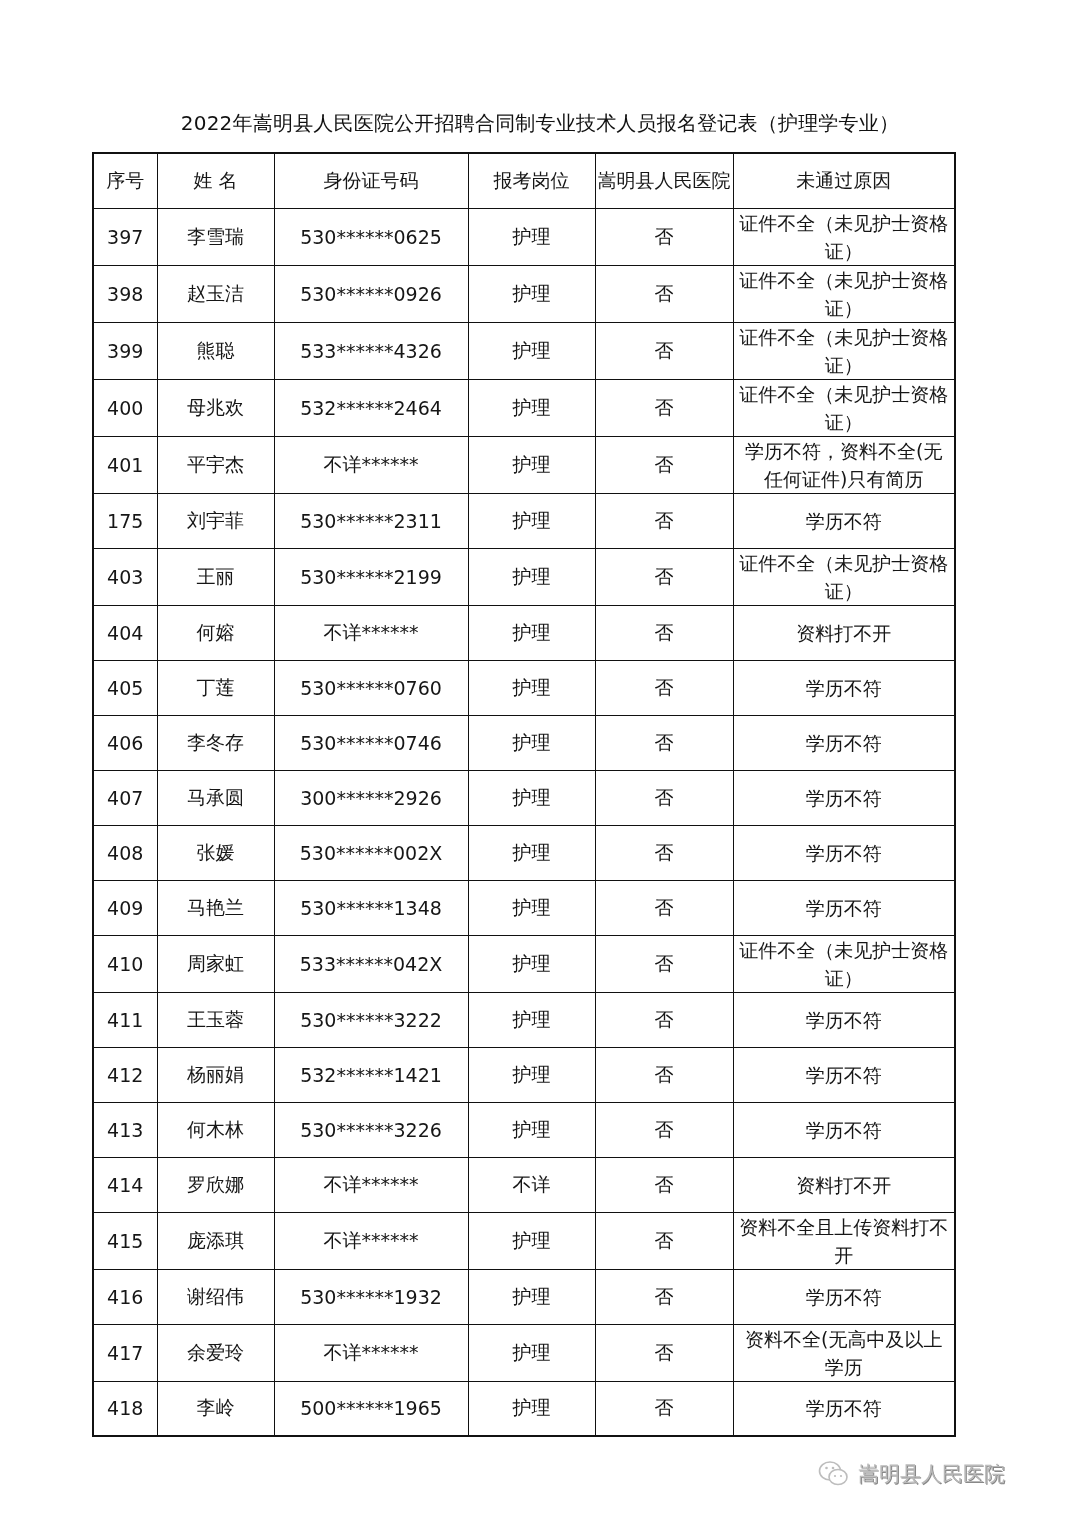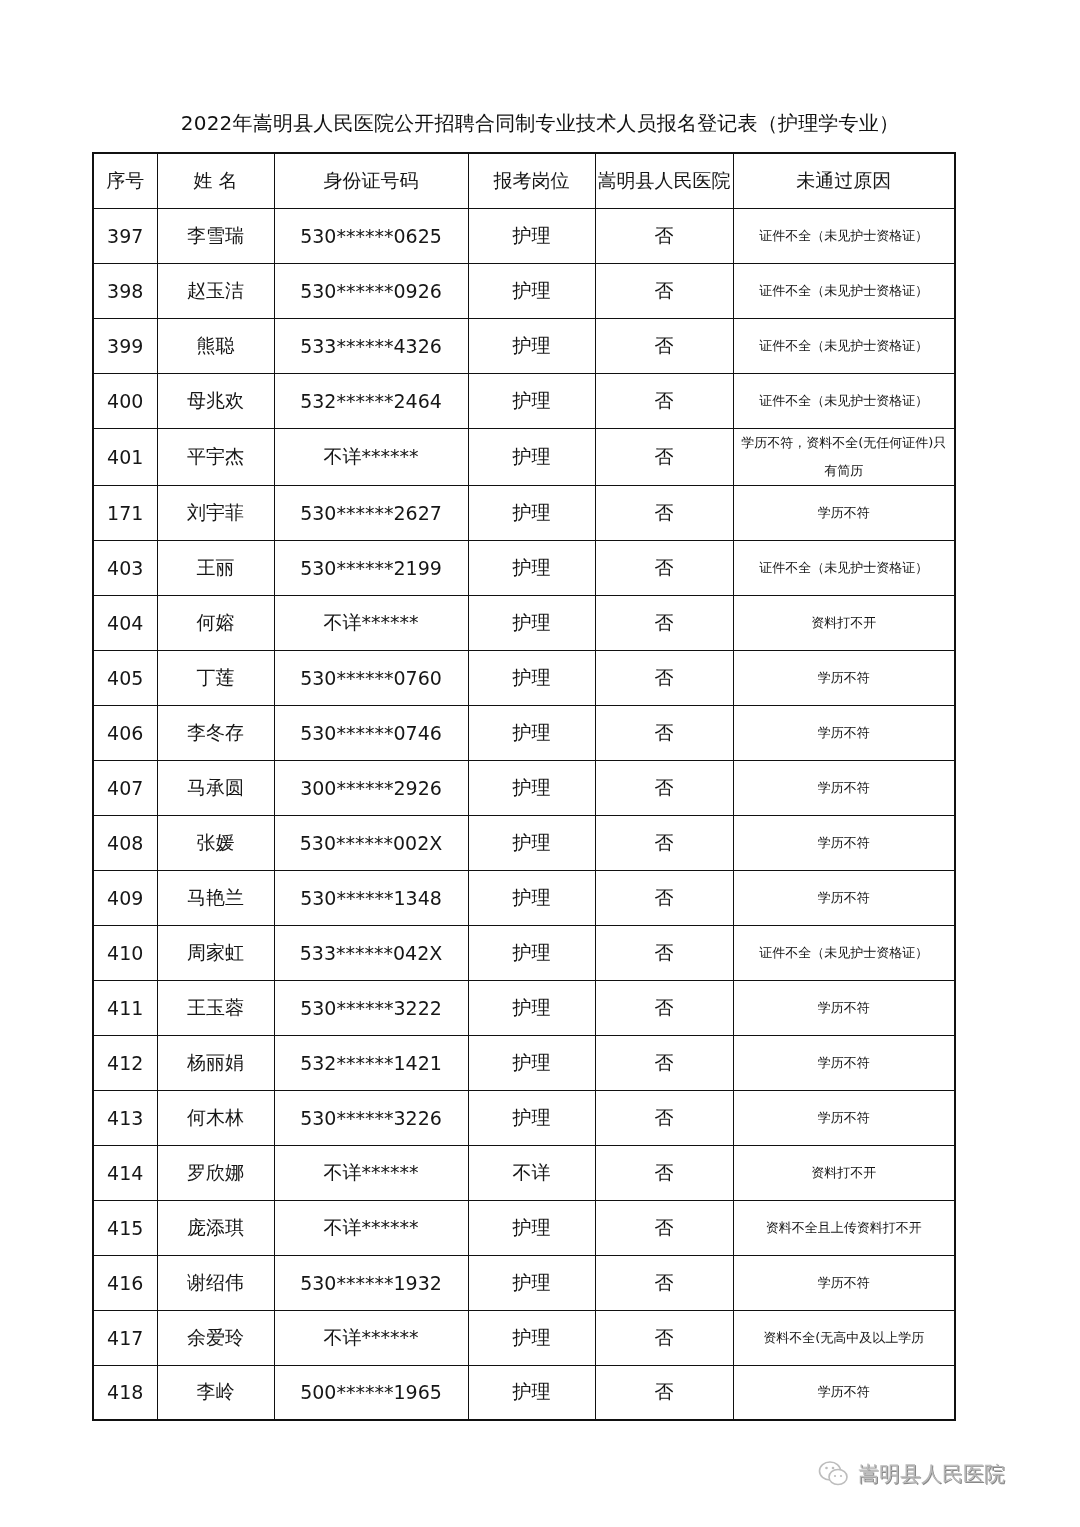--- a/index.html
+++ b/index.html
@@ -5,21 +5,21 @@
   html, body { margin: 0; padding: 0; background: #ffffff; }
   body { width: 1080px; height: 1527px; position: relative; overflow: hidden;
          font-family: "DejaVu Sans", "Liberation Sans", sans-serif; color: #1a1a1a; }
   .title { position: absolute; left: 0; width: 1080px; top: 110px; text-align: center;
            font-size: 20px; letter-spacing: 0.2px; color: #111; }
   table.reg { position: absolute; left: 92px; top: 152px; width: 862px;
               border-collapse: collapse; table-layout: fixed; border: 2.5px solid #111; }
   table.reg th, table.reg td { border: 1.6px solid #111; text-align: center; vertical-align: middle;
               font-size: 19px; font-weight: normal; padding: 0; color: #161616; }
   table.reg tr { height: 55px; }
-  table.reg td.reason { font-size: 13px; line-height: 28px; padding: 0 4px; }
+  table.reg td.reason { font-size: 19px; line-height: 28px; padding: 0 4px; }
   col.c1 { width: 64px; } col.c2 { width: 117px; } col.c3 { width: 194px; }
   col.c4 { width: 127px; } col.c5 { width: 138px; } col.c6 { width: 222px; }
   .watermark { position: absolute; left: 818px; top: 1460px; display: flex; align-items: center;
                color: #b8b8b8; font-size: 21px; text-shadow: 1px 1px 0 #888, -1px -1px 0 #fff; }
   .watermark svg { margin-right: 8px; }
 </style>
 </head>
 <body>
 
 <div class="title">2022年嵩明县人民医院公开招聘合同制专业技术人员报名登记表（护理学专业）</div>
@@ -78,23 +78,23 @@
       </tr>
       <tr>
         <td>401</td>
         <td>平宇杰</td>
         <td>不详******</td>
         <td>护理</td>
         <td>否</td>
         <td class="reason">学历不符，资料不全(无任何证件)只有简历</td>
       </tr>
       <tr>
-        <td>171</td>
+        <td>175</td>
         <td>刘宇菲</td>
-        <td>530******2627</td>
+        <td>530******2311</td>
         <td>护理</td>
         <td>否</td>
         <td class="reason">学历不符</td>
       </tr>
       <tr>
         <td>403</td>
         <td>王丽</td>
         <td>530******2199</td>
         <td>护理</td>
         <td>否</td>

